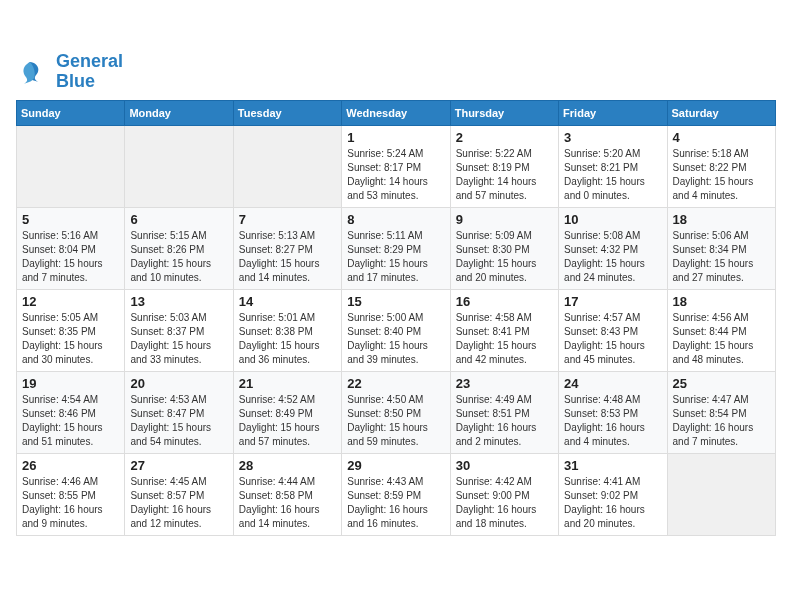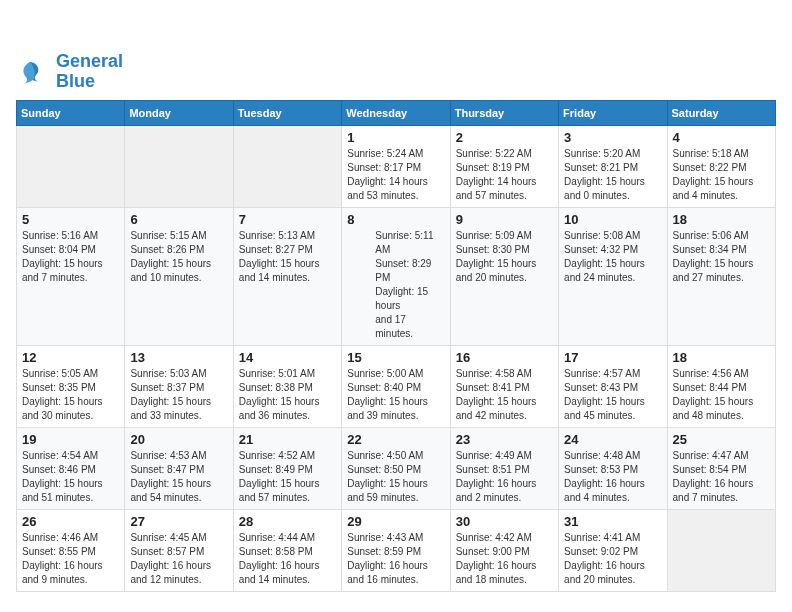--- a/index.html
+++ b/index.html
@@ -174,21 +174,21 @@
         </td>
         <td>
           <span class="day-number">7</span>
           <div class="cell-text" style="white-space: pre-line;">Sunrise: 5:13 AM
 Sunset: 8:27 PM
 Daylight: 15 hours
 and 14 minutes.</div>
         </td>
         <td>
           <span class="day-number">8</span>
-          <div class="cell-text" style="white-space: pre-line; margin-left: 28px;">Sunrise: 5:11 AM
+          <div class="cell-text" style="white-space: pre-line;">Sunrise: 5:11 AM
 Sunset: 8:29 PM
 Daylight: 15 hours
 and 17 minutes.</div>
         </td>
         <td>
           <span class="day-number">9</span>
           <div class="cell-text" style="white-space: pre-line;">Sunrise: 5:09 AM
 Sunset: 8:30 PM
 Daylight: 15 hours
 and 20 minutes.</div>

